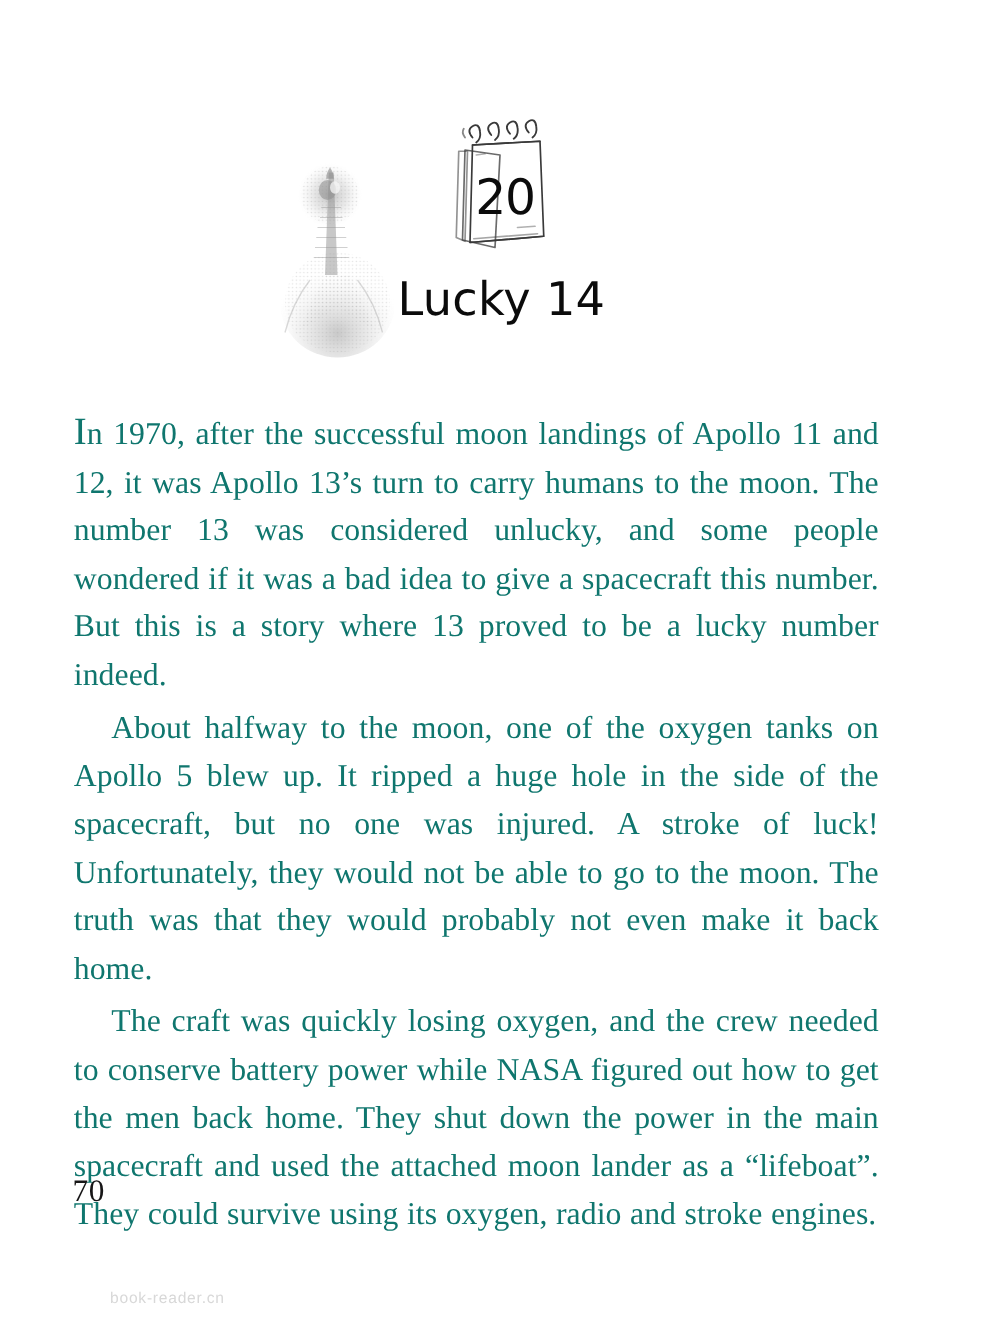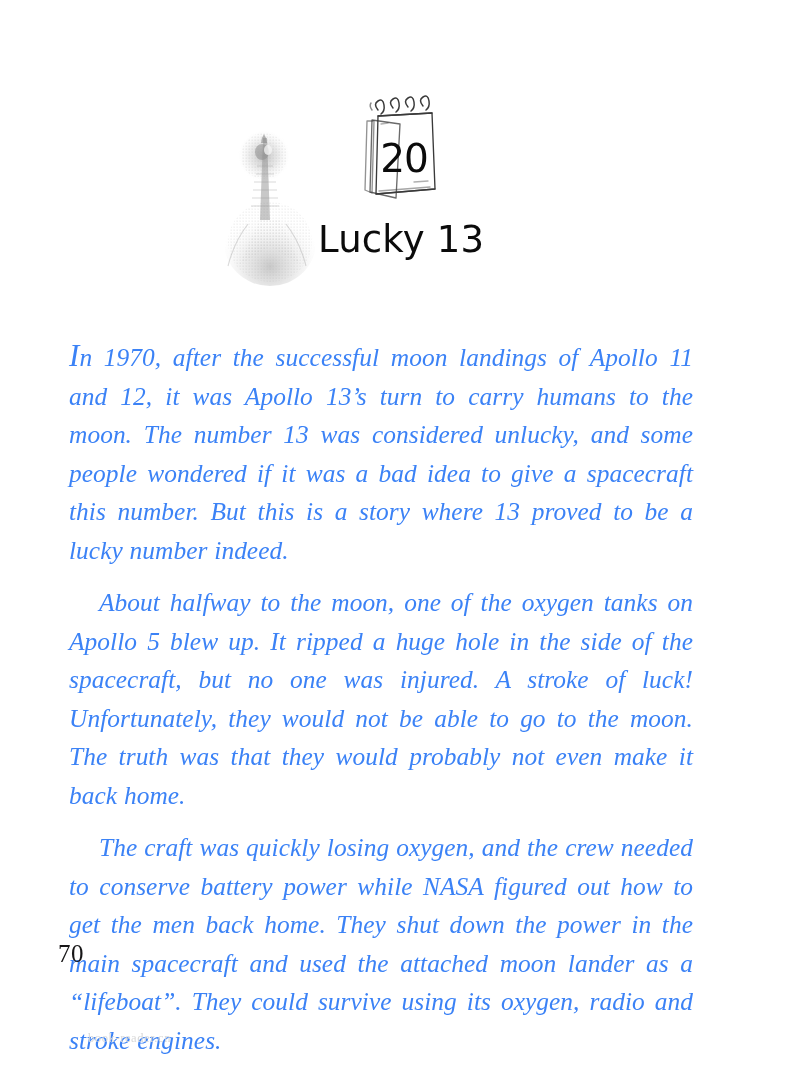--- a/index.html
+++ b/index.html
@@ -85,29 +85,28 @@
 
   
   .body-text {
     position: absolute;
     left: 55px;
     top: 324px;
     width: 652px;
   }
 
   .para {
-    margin: 14px;
+    margin: 4px;
     font-size: 25.4px;
     line-height: 38.5px;
     text-align: justify;
     text-align-last: left;
     letter-spacing: 0.05px;
     word-spacing: 0.4px;
-    color: #3b82f6;
-    font-style: italic;
+    color: #0f766e;
   }
   .para + .para { text-indent: 30px; }
 
   .para .initial-cap {
     font-size: 31px;
     line-height: 0;
   }
 
   
   .page-number {
@@ -116,21 +115,21 @@
     top: 940px;
     font-size: 25px;
     color: #171617;
     letter-spacing: 0.5px;
   }
 
   .watermark {
     position: absolute;
     left: 88px;
     top: 1031px;
-    font-family: Liberation Serif, serif;
+    font-family: Liberation Sans, sans-serif;
     font-size: 12.5px;
     letter-spacing: 0.6px;
     color: #d8d8d8;
     user-select: none;
   }
 </style>
 </head>
 <body>
 
 <div class="page">
@@ -193,21 +192,21 @@
           <path d="M44 16 q-5 -6 0 -9 q5 -3 6 4 q1 6 -3 9"></path>
           <path d="M59 14 q-5 -6 0 -9 q5 -3 6 4 q1 6 -3 9"></path>
           <path d="M74 13 q-5 -6 0 -9 q5 -3 6 4 q1 6 -3 9"></path>
           <path d="M89 12 q-5 -6 0 -9 q5 -3 6 4 q1 6 -3 9"></path>
           <path d="M38 16 q-3 -4 -1 -7" opacity="0.6"></path>
         </g>
       </svg>
       <div class="calendar-number">20</div>
     </div>
 
-    <div class="chapter-title">Lucky 13</div>
+    <div class="chapter-title">Lucky 14</div>
   </div>
 
   <div class="body-text">
     <p class="para"><span class="initial-cap">I</span><span>n 1970, after the successful moon landings of Apollo 11 and 12, it was Apollo 13’s turn to carry humans to the moon. The number 13 was considered unlucky, and some people wondered if it was a bad idea to give a spacecraft this number. But this is a story where 13 proved to be a lucky number indeed.</span></p>
 
     <p class="para"><span>About halfway to the moon, one of the oxygen tanks on Apollo 5 blew up. It ripped a huge hole in the side of the spacecraft, but no one was injured. A stroke of luck! Unfortunately, they would not be able to go to the moon. The truth was that they would probably not even make it back home.</span></p>
 
     <p class="para"><span>The craft was quickly losing oxygen, and the crew needed to conserve battery power while NASA figured out how to get the men back home. They shut down the power in the main spacecraft and used the attached moon lander as a “lifeboat”. They could survive using its oxygen, radio and stroke engines.</span></p>
   </div>
 

